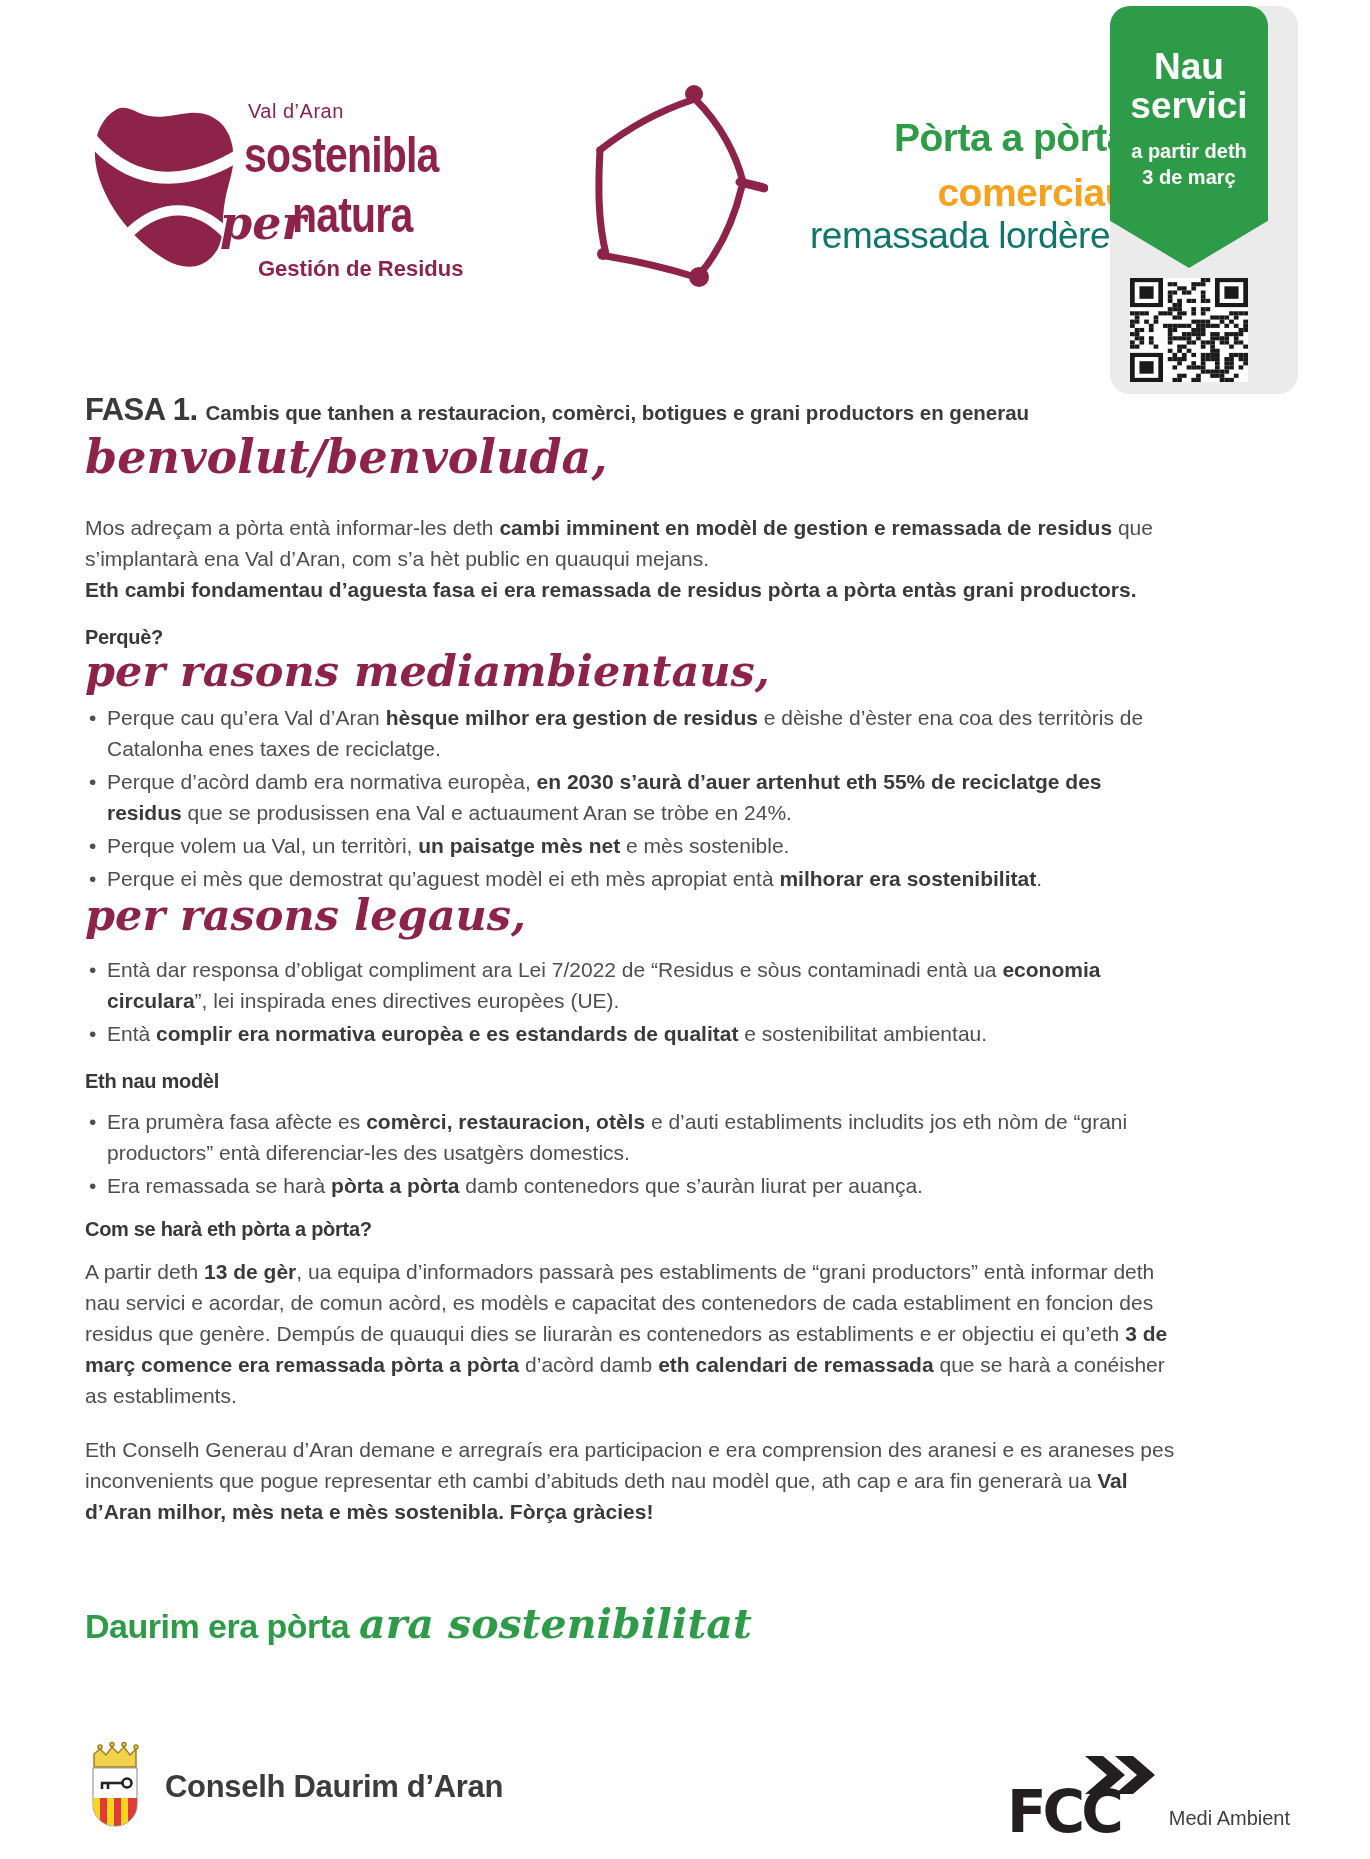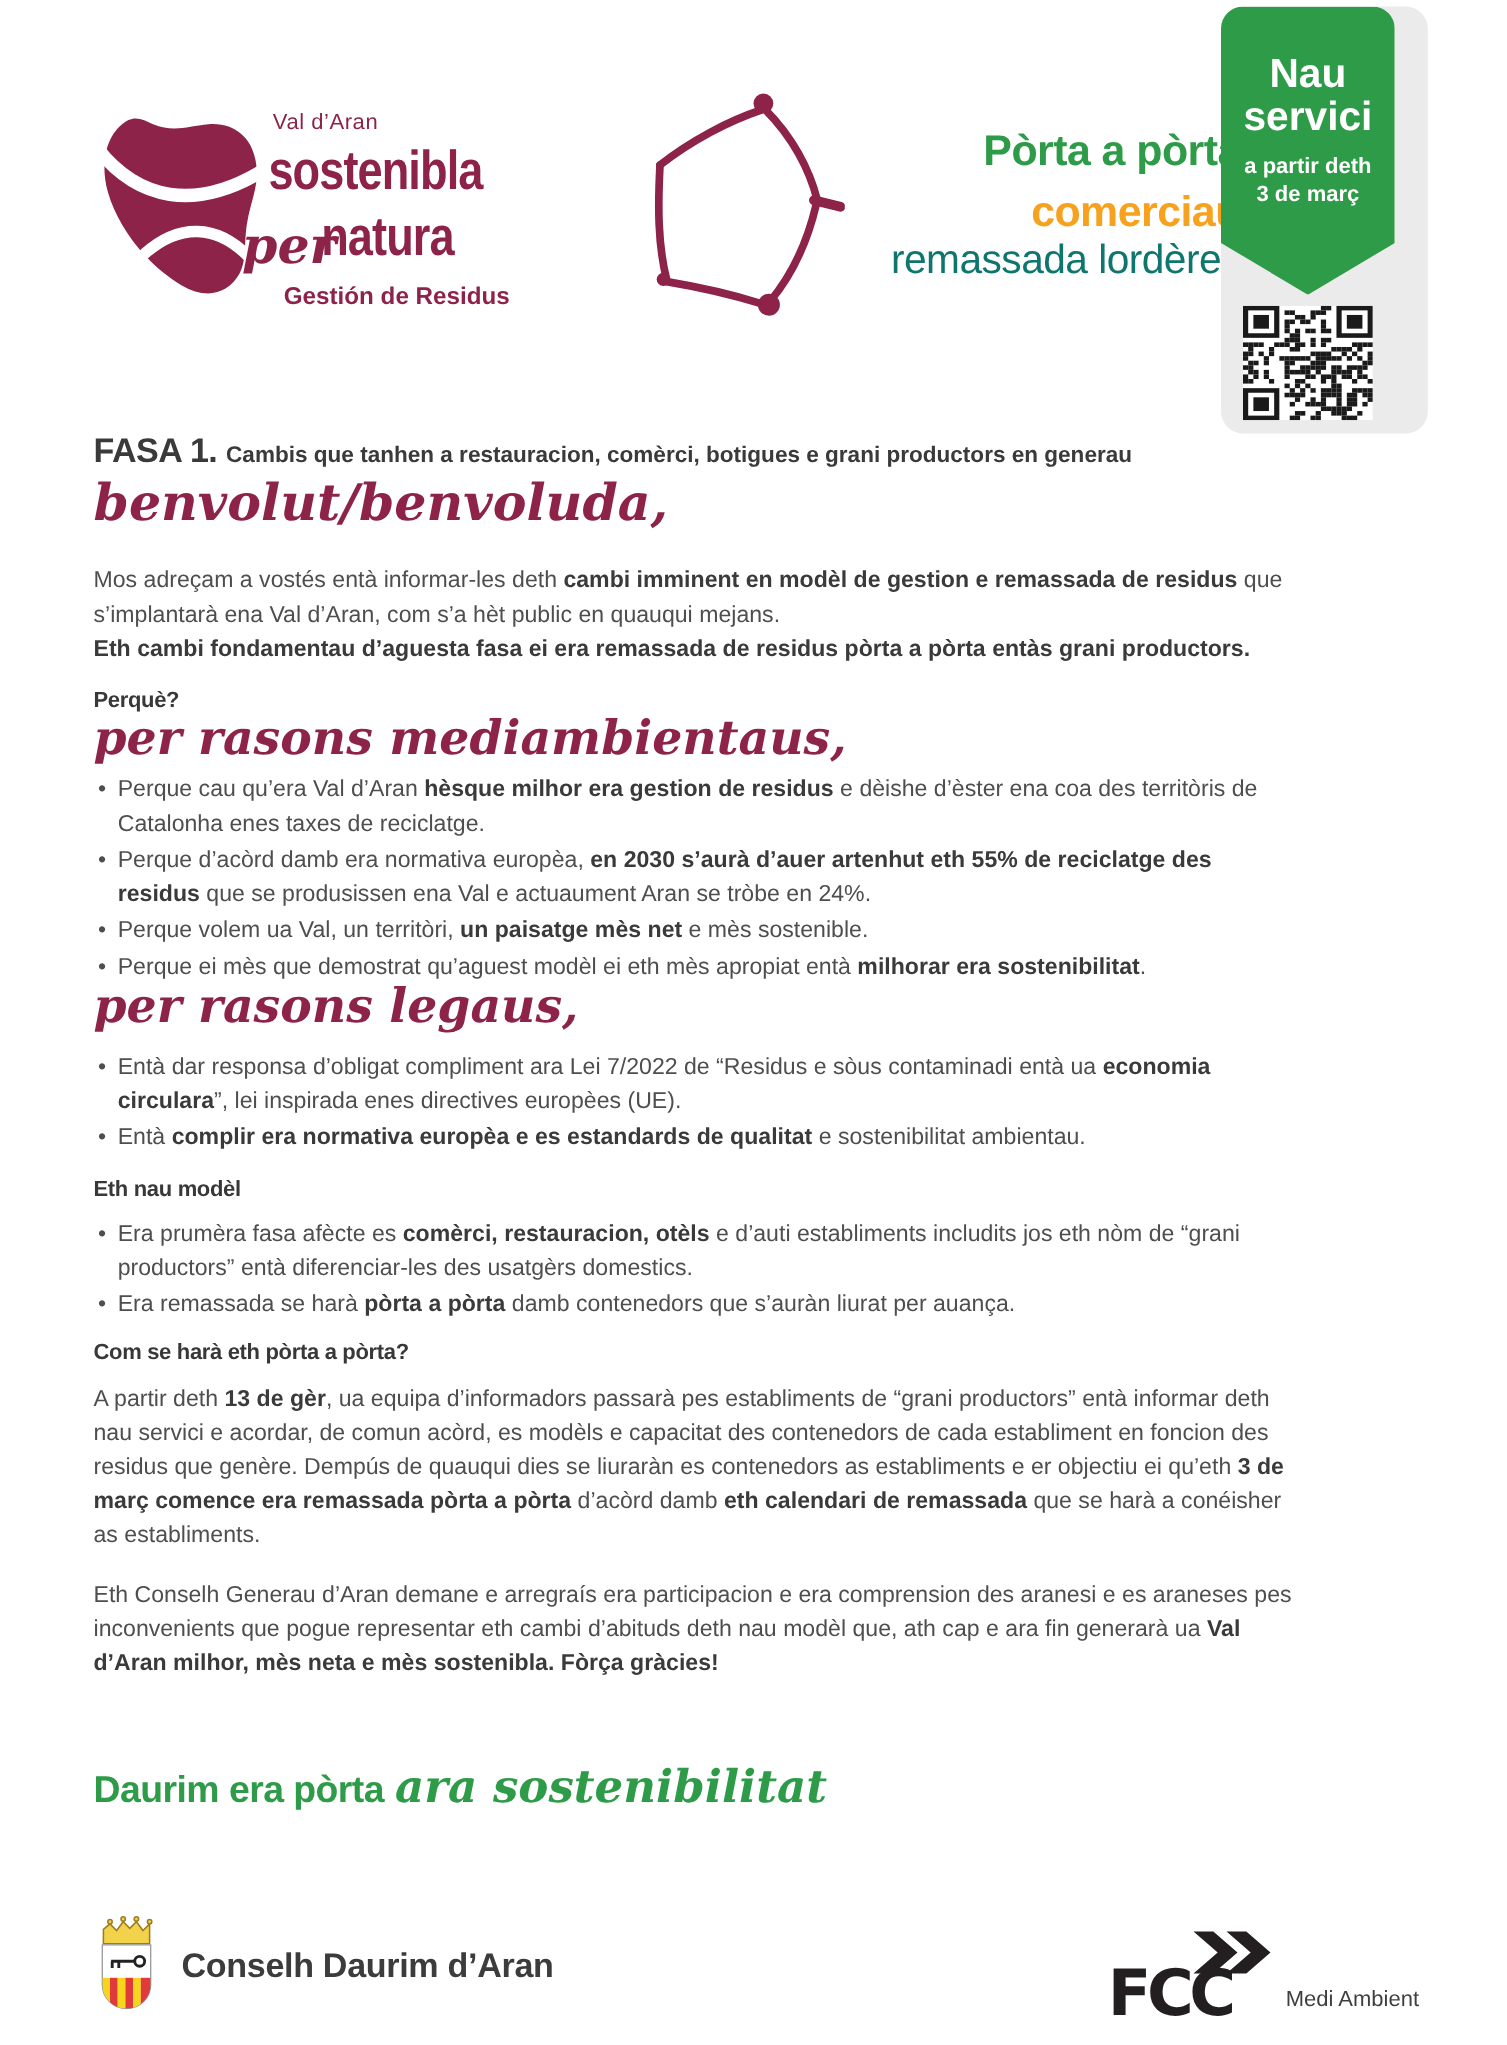--- a/index.html
+++ b/index.html
@@ -334,21 +334,21 @@
           <rect x="2" y="20" width="3" height="3" fill="#1a1a1a"></rect>
         </svg></div>
   </div>
 
   <div class="sec fasa">
     <span class="lbl">FASA 1.</span><span class="txt">Cambis que tanhen a restauracion, comèrci, botigues e grani productors en generau</span>
   </div>
 
   <div class="sec greeting script">benvolut/benvoluda,</div>
 
-  <div class="sec intro body-text"><span>Mos adreçam a vostés entà informar-les deth </span><span class="b">cambi imminent en modèl de gestion e remassada de residus</span><span> que s’implantarà ena Val d’Aran, com s’a hèt public en quauqui mejans.</span><br><span class="b">Eth cambi fondamentau d’aguesta fasa ei era remassada de residus pòrta a pòrta entàs grani productors.</span></div>
+  <div class="sec intro body-text"><span>Mos adreçam a pòrta entà informar-les deth </span><span class="b">cambi imminent en modèl de gestion e remassada de residus</span><span> que s’implantarà ena Val d’Aran, com s’a hèt public en quauqui mejans.</span><br><span class="b">Eth cambi fondamentau d’aguesta fasa ei era remassada de residus pòrta a pòrta entàs grani productors.</span></div>
 
   <div class="sec perque h-dark">Perquè?</div>
   <div class="sec env-script script">per rasons mediambientaus,</div>
   <ul class="sec env-list blt body-text">
     <li><span>Perque cau qu’era Val d’Aran </span><span class="b">hèsque milhor era gestion de residus</span><span> e dèishe d’èster ena coa des territòris de Catalonha enes taxes de reciclatge.</span></li>
     <li><span>Perque d’acòrd damb era normativa europèa, </span><span class="b">en 2030 s’aurà d’auer artenhut eth 55% de reciclatge des residus</span><span> que se produsissen ena Val e actuaument Aran se tròbe en 24%.</span></li>
     <li><span>Perque volem ua Val, un territòri, </span><span class="b">un paisatge mès net</span><span> e mès sostenible.</span></li>
     <li><span>Perque ei mès que demostrat qu’aguest modèl ei eth mès apropiat entà </span><span class="b">milhorar era sostenibilitat</span><span>.</span></li>
   </ul>
 

